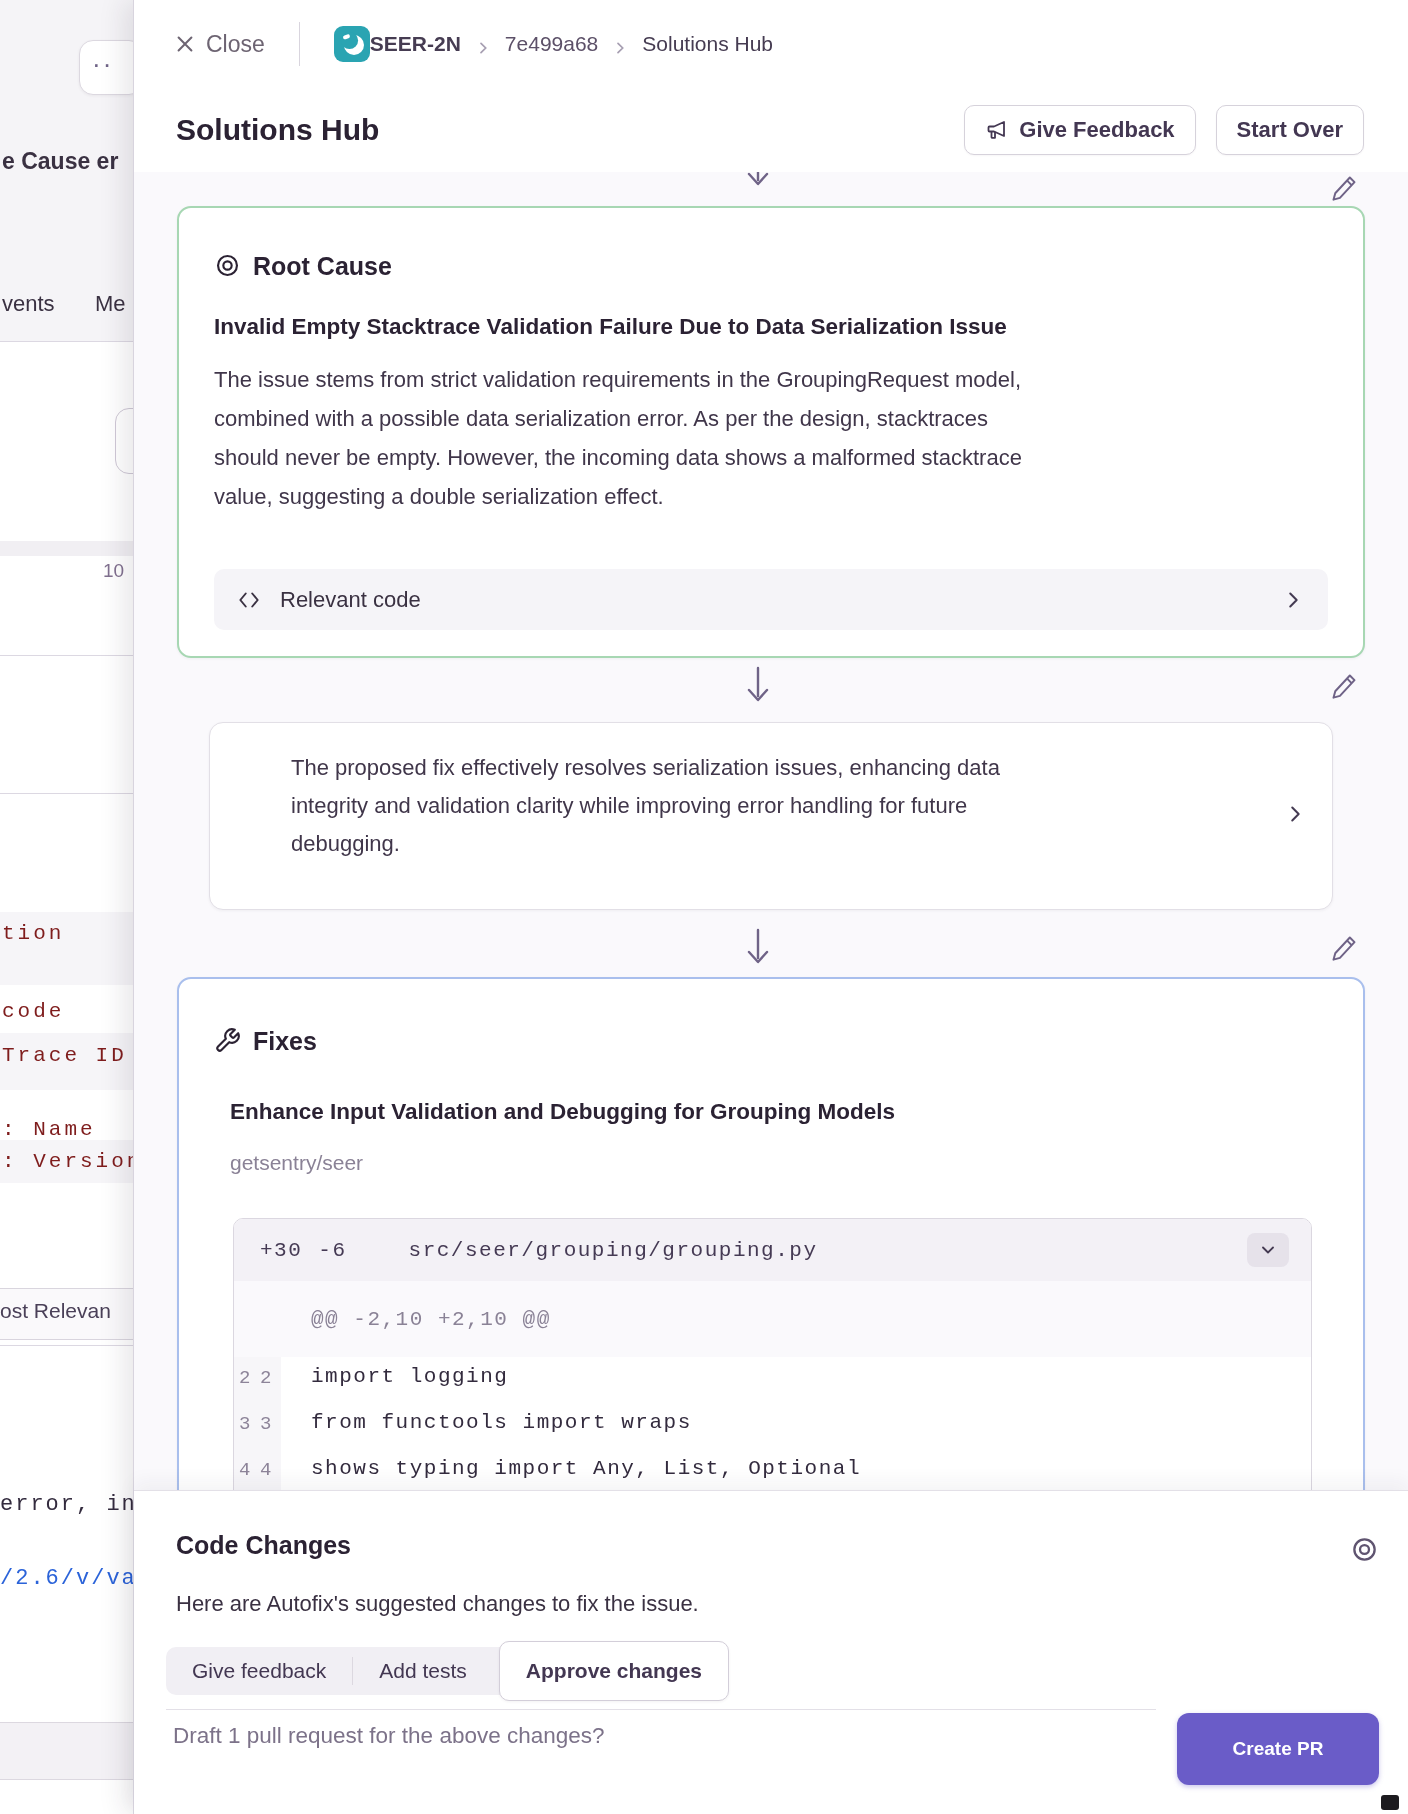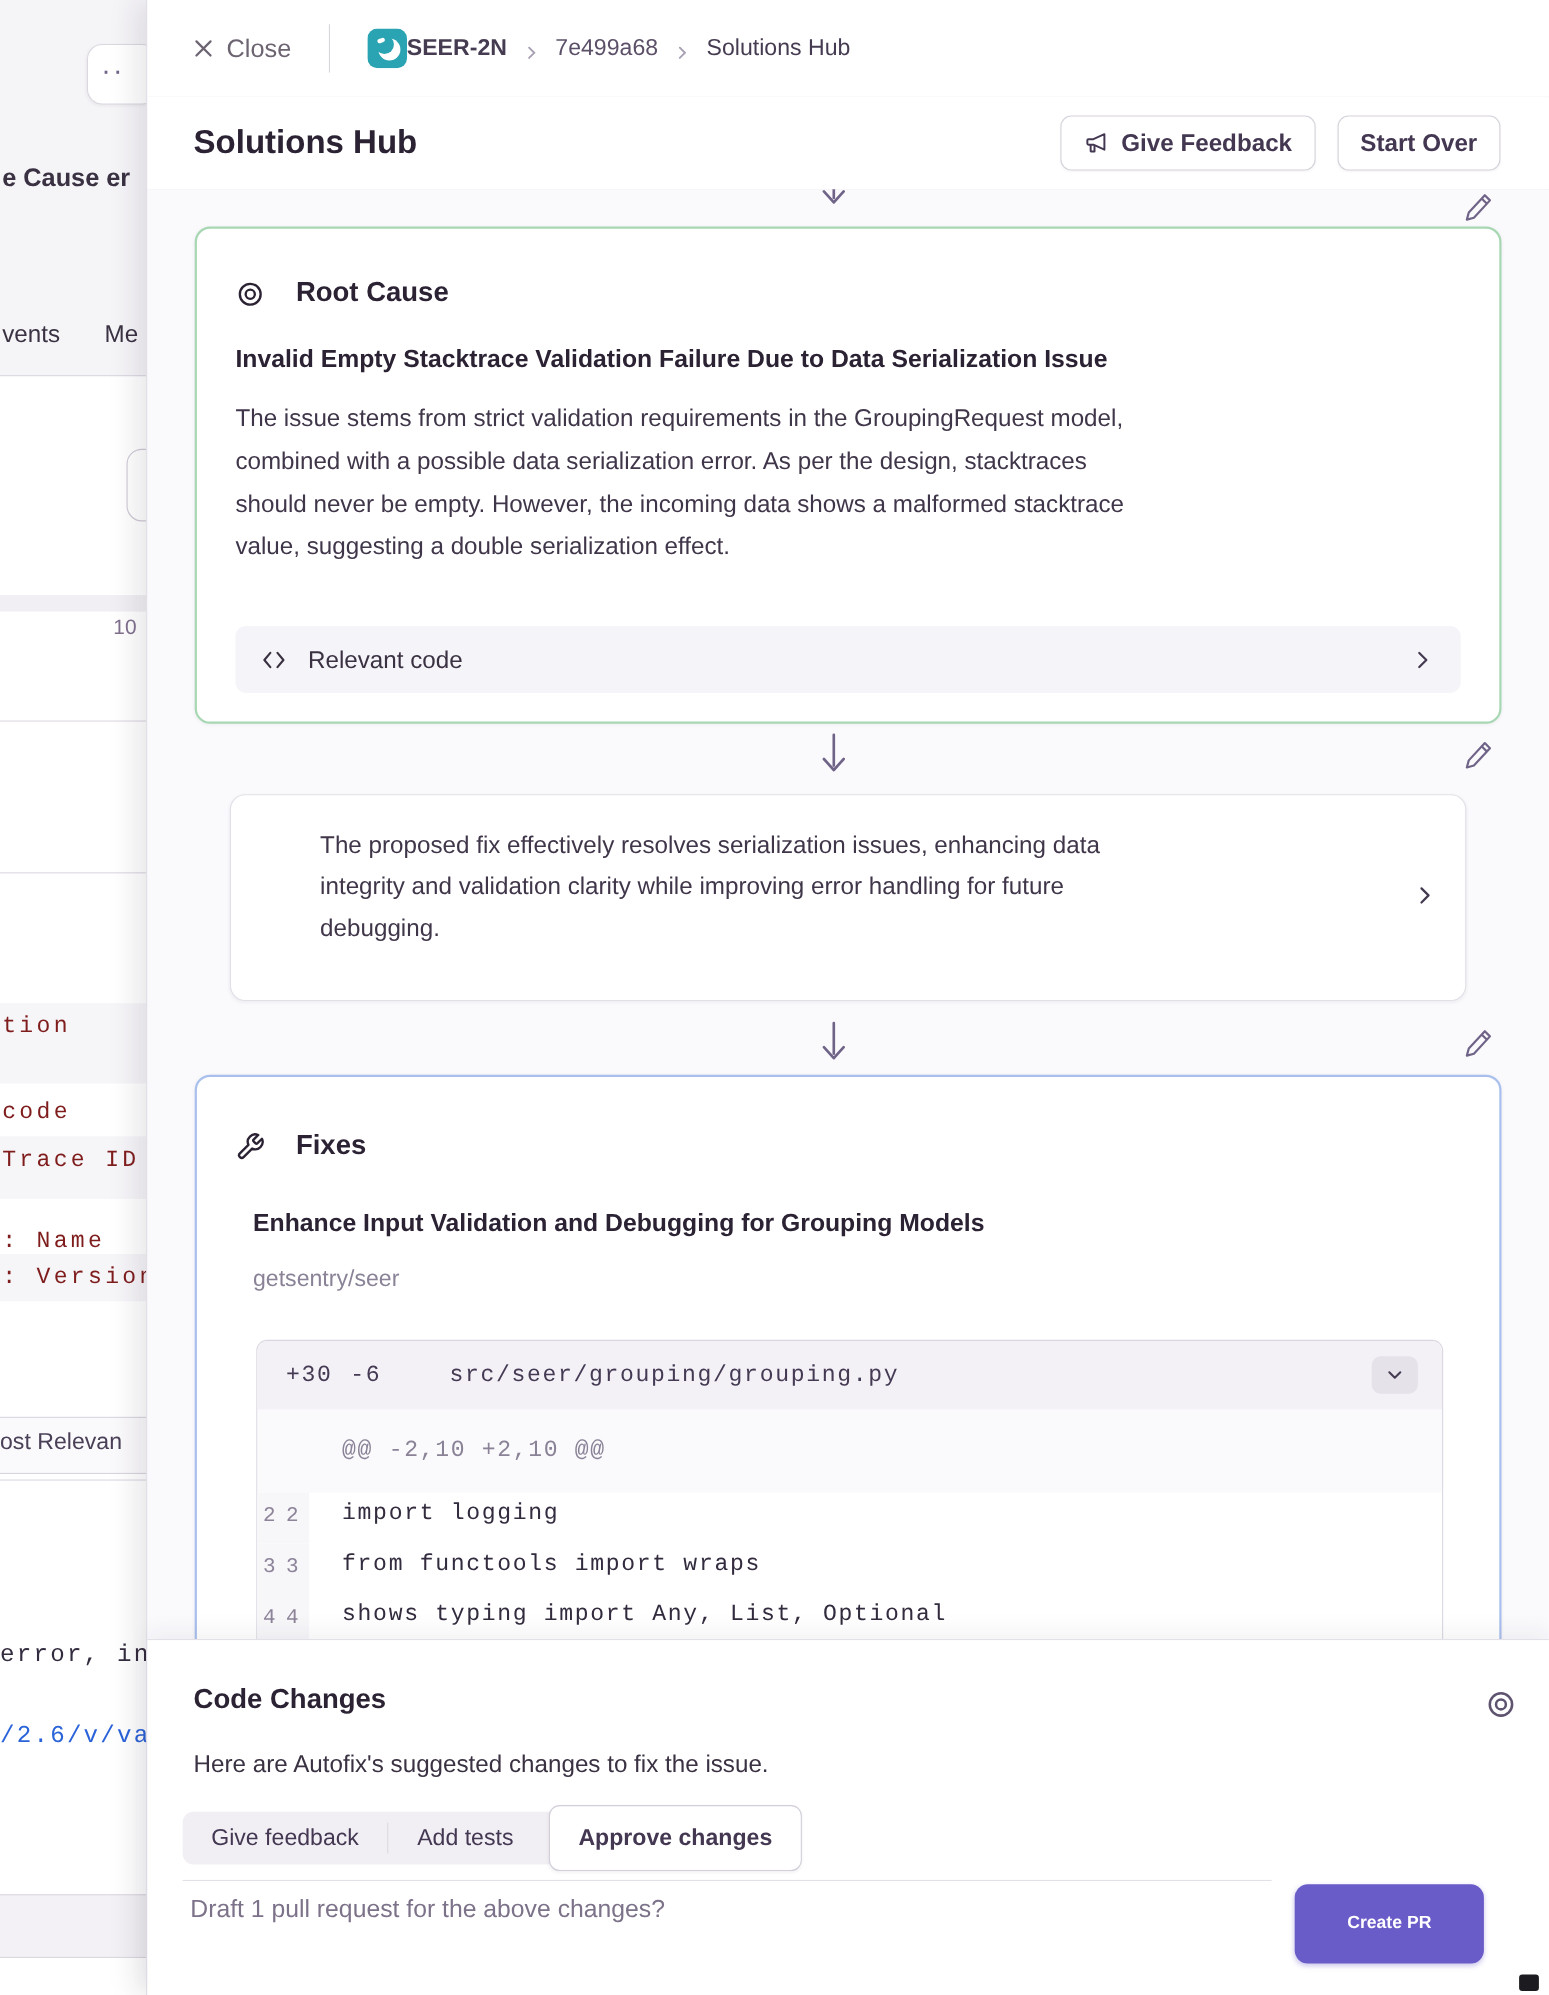--- a/index.html
+++ b/index.html
@@ -34,21 +34,21 @@
   #header-actions{margin-left:auto;margin-right:45px;display:flex;gap:20px;}
   .hbtn{display:flex;align-items:center;gap:10px;height:48px;padding:0 20px;border:1px solid #d6d2db;border-radius:10px;background:#fff;font-size:22px;font-weight:700;color:#433752;cursor:pointer;box-shadow:0 1px 2px rgba(43,34,51,.04);}
   
   #content{left:0;top:172px;width:1275px;height:1318px;background:#faf9fc;overflow:hidden;}
   .step-arrow{left:610px;width:28px;height:40px;}
   .edit-btn{left:1196px;width:28px;height:28px;cursor:pointer;}
   .card{background:#fff;border-radius:14px;box-shadow:0 1px 3px rgba(43,34,51,.05);}
   #root-cause-card{left:43px;top:34px;width:1184px;height:448px;border:2px solid #a7d7b3;}
   #fixes-card{left:43px;top:805px;width:1184px;height:560px;border:2px solid #a9bfed;}
   #summary-card{left:75px;top:550px;width:1122px;height:186px;border:1.5px solid #e2dfe6;}
-  .card-heading{position:absolute;left:35px;display:flex;align-items:flex-end;gap:28px;font-size:25px;font-weight:700;color:#2b2233;}
+  .card-heading{position:absolute;left:35px;display:flex;align-items:flex-start;gap:12px;font-size:25px;font-weight:700;color:#2b2233;}
   .card-title{position:absolute;left:35px;font-size:22.5px;font-weight:700;color:#2b2233;white-space:nowrap;}
   .body-line{position:absolute;left:35px;font-size:22px;line-height:39px;color:#40364a;white-space:nowrap;}
   #relevant-row{left:35px;top:361px;width:1114px;height:61px;background:#f5f4f8;border-radius:10px;display:flex;align-items:center;cursor:pointer;}
   #relevant-row .lbl{font-size:22px;color:#3a3142;margin-left:18px;}
   .chev-right{margin-left:auto;margin-right:24px;display:flex;align-items:center;}
   #summary-card .sum-line{position:absolute;left:33px;font-size:22px;line-height:38px;color:#40364a;white-space:nowrap;margin-left:48px;}
   #repo-name{position:absolute;left:51px;top:172px;font-size:21px;color:#8a8296;}
   
   #diff{left:54px;top:239px;width:1077px;height:300px;border:1px solid #dbd7e0;border-radius:10px;overflow:hidden;background:#fff;}
   #diff-header{position:absolute;left:0;top:0;width:100%;height:62px;background:#f3f1f6;border-bottom:1px solid #e3e0e7;display:flex;align-items:center;}
@@ -66,21 +66,21 @@
   
   #footer{left:0;top:1490px;width:1275px;height:324px;background:#fff;border-top:1px solid #e3e0e7;box-shadow:0 -8px 18px rgba(43,34,51,.05);}
   #footer-heading{left:42px;top:40px;font-size:25px;font-weight:700;color:#2b2233;}
   #footer-sub{left:42px;top:100px;font-size:22px;color:#3a3142;}
   #segments{left:32px;top:156px;height:48px;background:#f1eff4;border-radius:10px;display:inline-flex;align-items:center;}
   .seg{font-size:21px;color:#433752;padding:0 26px;height:48px;display:flex;align-items:center;cursor:pointer;white-space:nowrap;}
   .seg-div{width:1px;height:28px;background:#dcd8e0;}
   #seg-active{position:relative;height:58px;top:0;margin:-5px -2px -5px 6px;background:#fff;border:1.5px solid #d3ced9;border-radius:10px;font-weight:700;box-shadow:0 1px 3px rgba(43,34,51,.06);}
   #footer-div{left:32px;top:218px;width:990px;height:1px;background:#e3e0e7;}
   #draft-q{left:39px;top:232px;font-size:22.5px;color:#7c7289;}
-  #create-pr{left:1043px;top:222px;width:172px;height:72px;background:#6a5cc8;border-radius:12px;color:#fff;font-size:16px;font-weight:700;display:flex;align-items:center;justify-content:center;cursor:pointer;box-shadow:0 2px 5px rgba(106,92,200,.35);}
+  #create-pr{left:1043px;top:222px;width:202px;height:72px;background:#6a5cc8;border-radius:12px;color:#fff;font-size:19px;font-weight:700;display:flex;align-items:center;justify-content:center;cursor:pointer;box-shadow:0 2px 5px rgba(106,92,200,.35);}
   #corner-glyph{left:1381px;top:1795px;width:18px;height:15px;background:#1c1b1f;border-radius:3px;}
   svg{display:block;}
   .nowrap{white-space:nowrap;}
 </style>
 </head>
 <body>
 
 <div id="bg-strip" class="abs">
   <div class="abs bg-band dotted" style="top:0;height:342px;"></div>
   <div class="abs dots-card">

